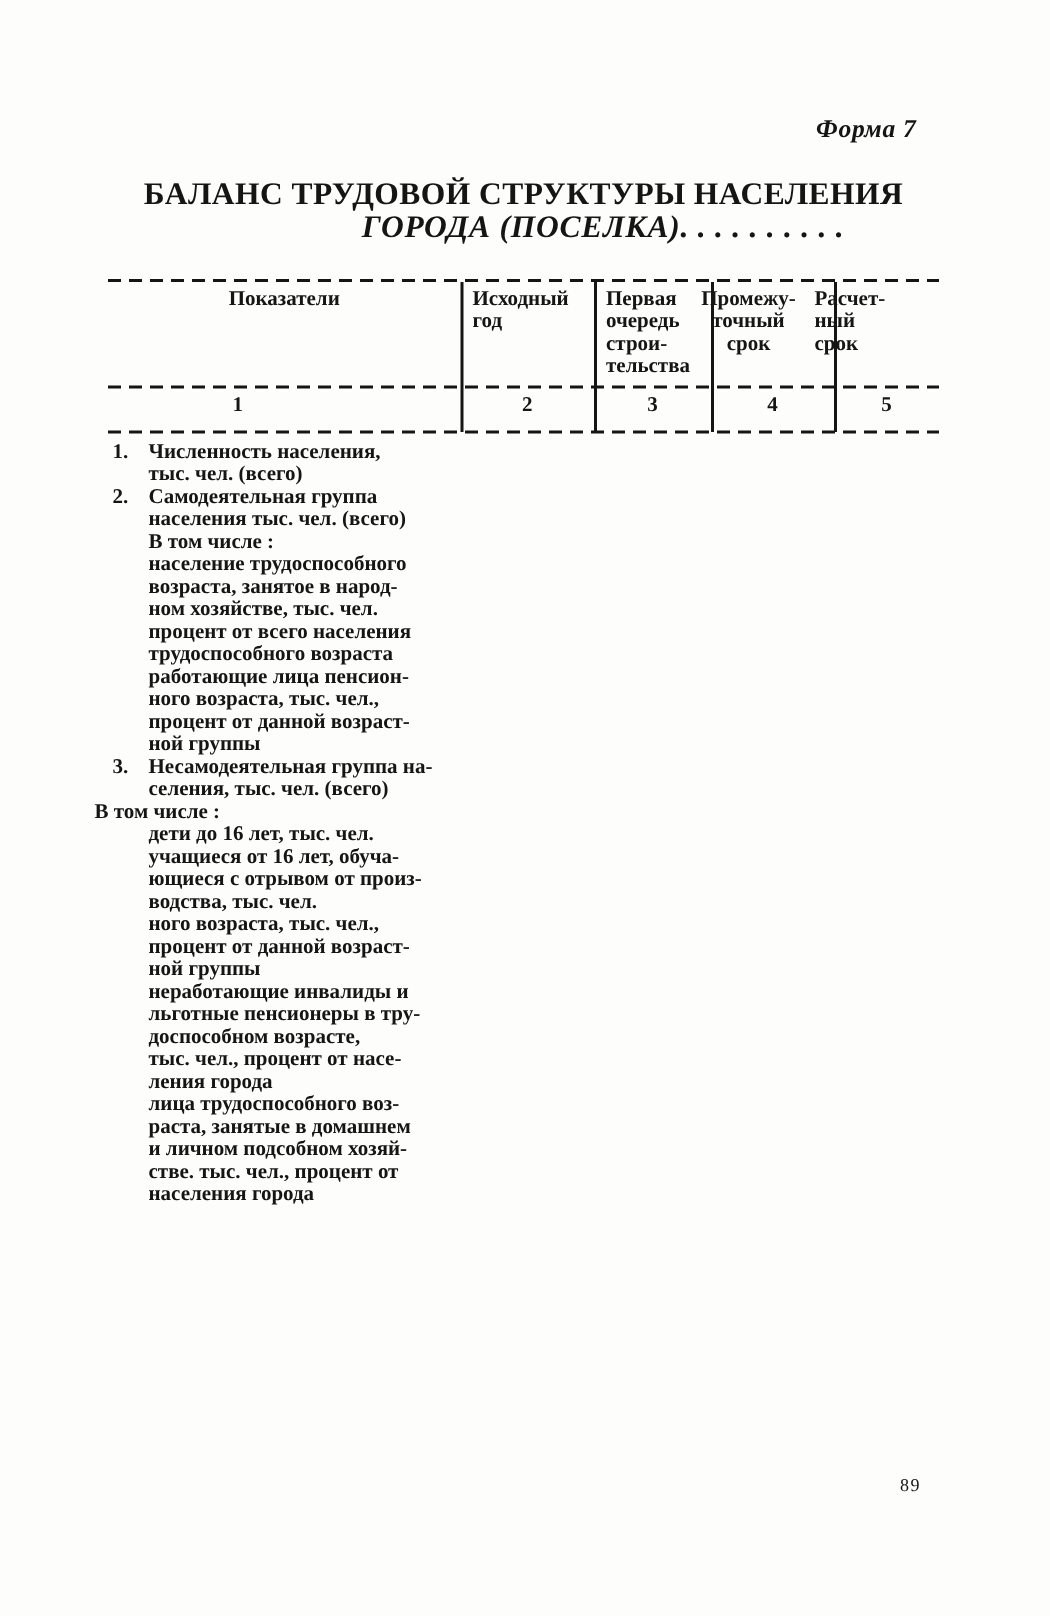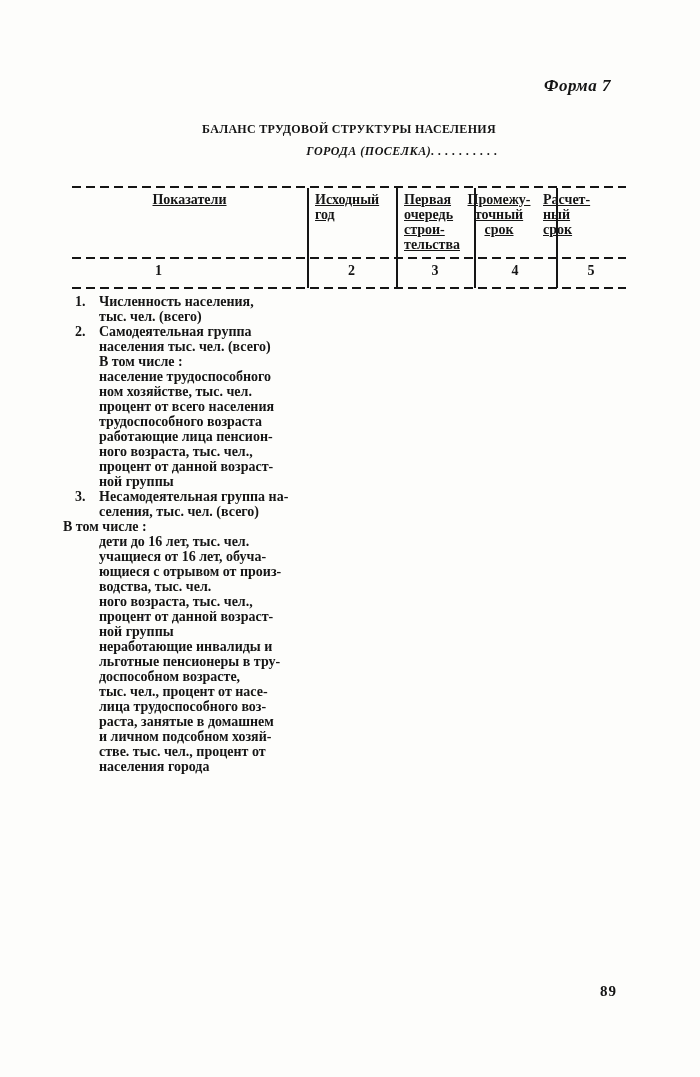--- a/index.html
+++ b/index.html
@@ -16,42 +16,42 @@
   
   .form-label{
     position:absolute;top:76px;left:544px;
     font-size:17px;font-weight:bold;font-style:italic;
     letter-spacing:.5px;white-space:nowrap;
   }
 
   
   .title{
     position:absolute;top:118px;left:72px;width:554px;
-    font-size:12px;font-weight:bold;line-height:22px;
+    font-size:21px;font-weight:bold;line-height:22px;
     text-align:center;letter-spacing:.3px;white-space:nowrap;
   }
   .title .l2{padding-left:106px;letter-spacing:.5px;font-style:italic;}
 
   
   .table{position:absolute;left:72px;top:186px;width:554px;height:103px;}
   .hline{
     position:absolute;left:0;width:554px;height:2px;
     background:repeating-linear-gradient(90deg,#151515 0 9px,transparent 9px 14px);
   }
   .hline.t{top:0;}
   .hline.m{top:71px;}
   .hline.b{top:101px;}
   .vline{position:absolute;top:2px;height:100px;width:2px;background:#151515;}
   .vline.v0{left:235px;}
   .vline.v1{left:324px;}
   .vline.v2{left:402px;}
   .vline.v3{left:484px;}
 
   .hrow{position:absolute;top:6px;left:0;display:flex;width:554px;}
-  .hcell{box-sizing:border-box;font-size:14px;font-weight:bold;line-height:15px;white-space:nowrap;text-decoration:underline;}
+  .hcell{box-sizing:border-box;font-size:14px;font-weight:bold;line-height:15px;white-space:nowrap;}
   .hcell.c0{width:235px;text-align:center;}
   .hcell.c1{width:89px;padding-left:8px;}
   .hcell.c2{width:58px;padding-left:8px;}
   .hcell.c3{width:82px;padding-left:8px;text-align:center;}
   .hcell.c4{width:70px;padding-left:7px;}
 
   .nrow{position:absolute;top:77px;left:0;display:flex;width:554px;}
   .ncell{box-sizing:border-box;font-size:14px;font-weight:bold;text-align:center;}
   .ncell.c0{width:235px;padding-right:62px;}
   .ncell.c1{width:89px;}
@@ -64,21 +64,21 @@
     position:absolute;left:63px;top:294px;width:360px;
     font-size:14px;font-weight:bold;line-height:15px;
   }
   .ln{position:relative;padding-left:36px;white-space:nowrap;height:15px;}
   .ln.flush{padding-left:0;}
   .ln .num{position:absolute;left:12px;top:0;}
 
   
   .page-number{
     position:absolute;top:983px;left:600px;
-    font-size:15px;font-weight:bold;letter-spacing:1px;
+    font-size:12px;font-weight:normal;letter-spacing:1px;
   }
 </style>
 </head>
 <body>
 
 <div class="page">
 
   <div class="form-label">Форма 7</div>
 
   <div class="title">
@@ -128,20 +128,21 @@
       </div>
   </div>
 
   <div class="list">
       <div class="ln"><span class="num">1.</span><span>Численность населения,</span></div>
       <div class="ln"><span>тыс. чел.  (всего)</span></div>
       <div class="ln"><span class="num">2.</span><span>Самодеятельная группа</span></div>
       <div class="ln"><span>населения тыс. чел.  (всего)</span></div>
       <div class="ln"><span>В том числе :</span></div>
       <div class="ln"><span>население трудоспособного</span></div>
+      <div class="ln"><span>возраста, занятое в народ-</span></div>
       <div class="ln"><span>ном хозяйстве, тыс. чел.</span></div>
       <div class="ln"><span>процент от всего населения</span></div>
       <div class="ln"><span>трудоспособного возраста</span></div>
       <div class="ln"><span>работающие лица пенсион-</span></div>
       <div class="ln"><span>ного возраста, тыс. чел.,</span></div>
       <div class="ln"><span>процент от данной возраст-</span></div>
       <div class="ln"><span>ной группы</span></div>
       <div class="ln"><span class="num">3.</span><span>Несамодеятельная группа на-</span></div>
       <div class="ln"><span>селения, тыс. чел.  (всего)</span></div>
       <div class="ln flush"><span>В том числе :</span></div>
@@ -149,20 +150,21 @@
       <div class="ln"><span>учащиеся от 16 лет, обуча-</span></div>
       <div class="ln"><span>ющиеся с отрывом от произ-</span></div>
       <div class="ln"><span>водства, тыс. чел.</span></div>
       <div class="ln"><span>ного возраста, тыс. чел.,</span></div>
       <div class="ln"><span>процент от данной возраст-</span></div>
       <div class="ln"><span>ной группы</span></div>
       <div class="ln"><span>неработающие инвалиды и</span></div>
       <div class="ln"><span>льготные пенсионеры в тру-</span></div>
       <div class="ln"><span>доспособном возрасте,</span></div>
       <div class="ln"><span>тыс. чел., процент от насе-</span></div>
+      <div class="ln"><span>ления города</span></div>
       <div class="ln"><span>лица трудоспособного воз-</span></div>
       <div class="ln"><span>раста, занятые в домашнем</span></div>
       <div class="ln"><span>и личном подсобном хозяй-</span></div>
       <div class="ln"><span>стве. тыс. чел., процент от</span></div>
       <div class="ln"><span>населения города</span></div>
     </div>
 
   <div class="page-number">89</div>
 
 </div>

